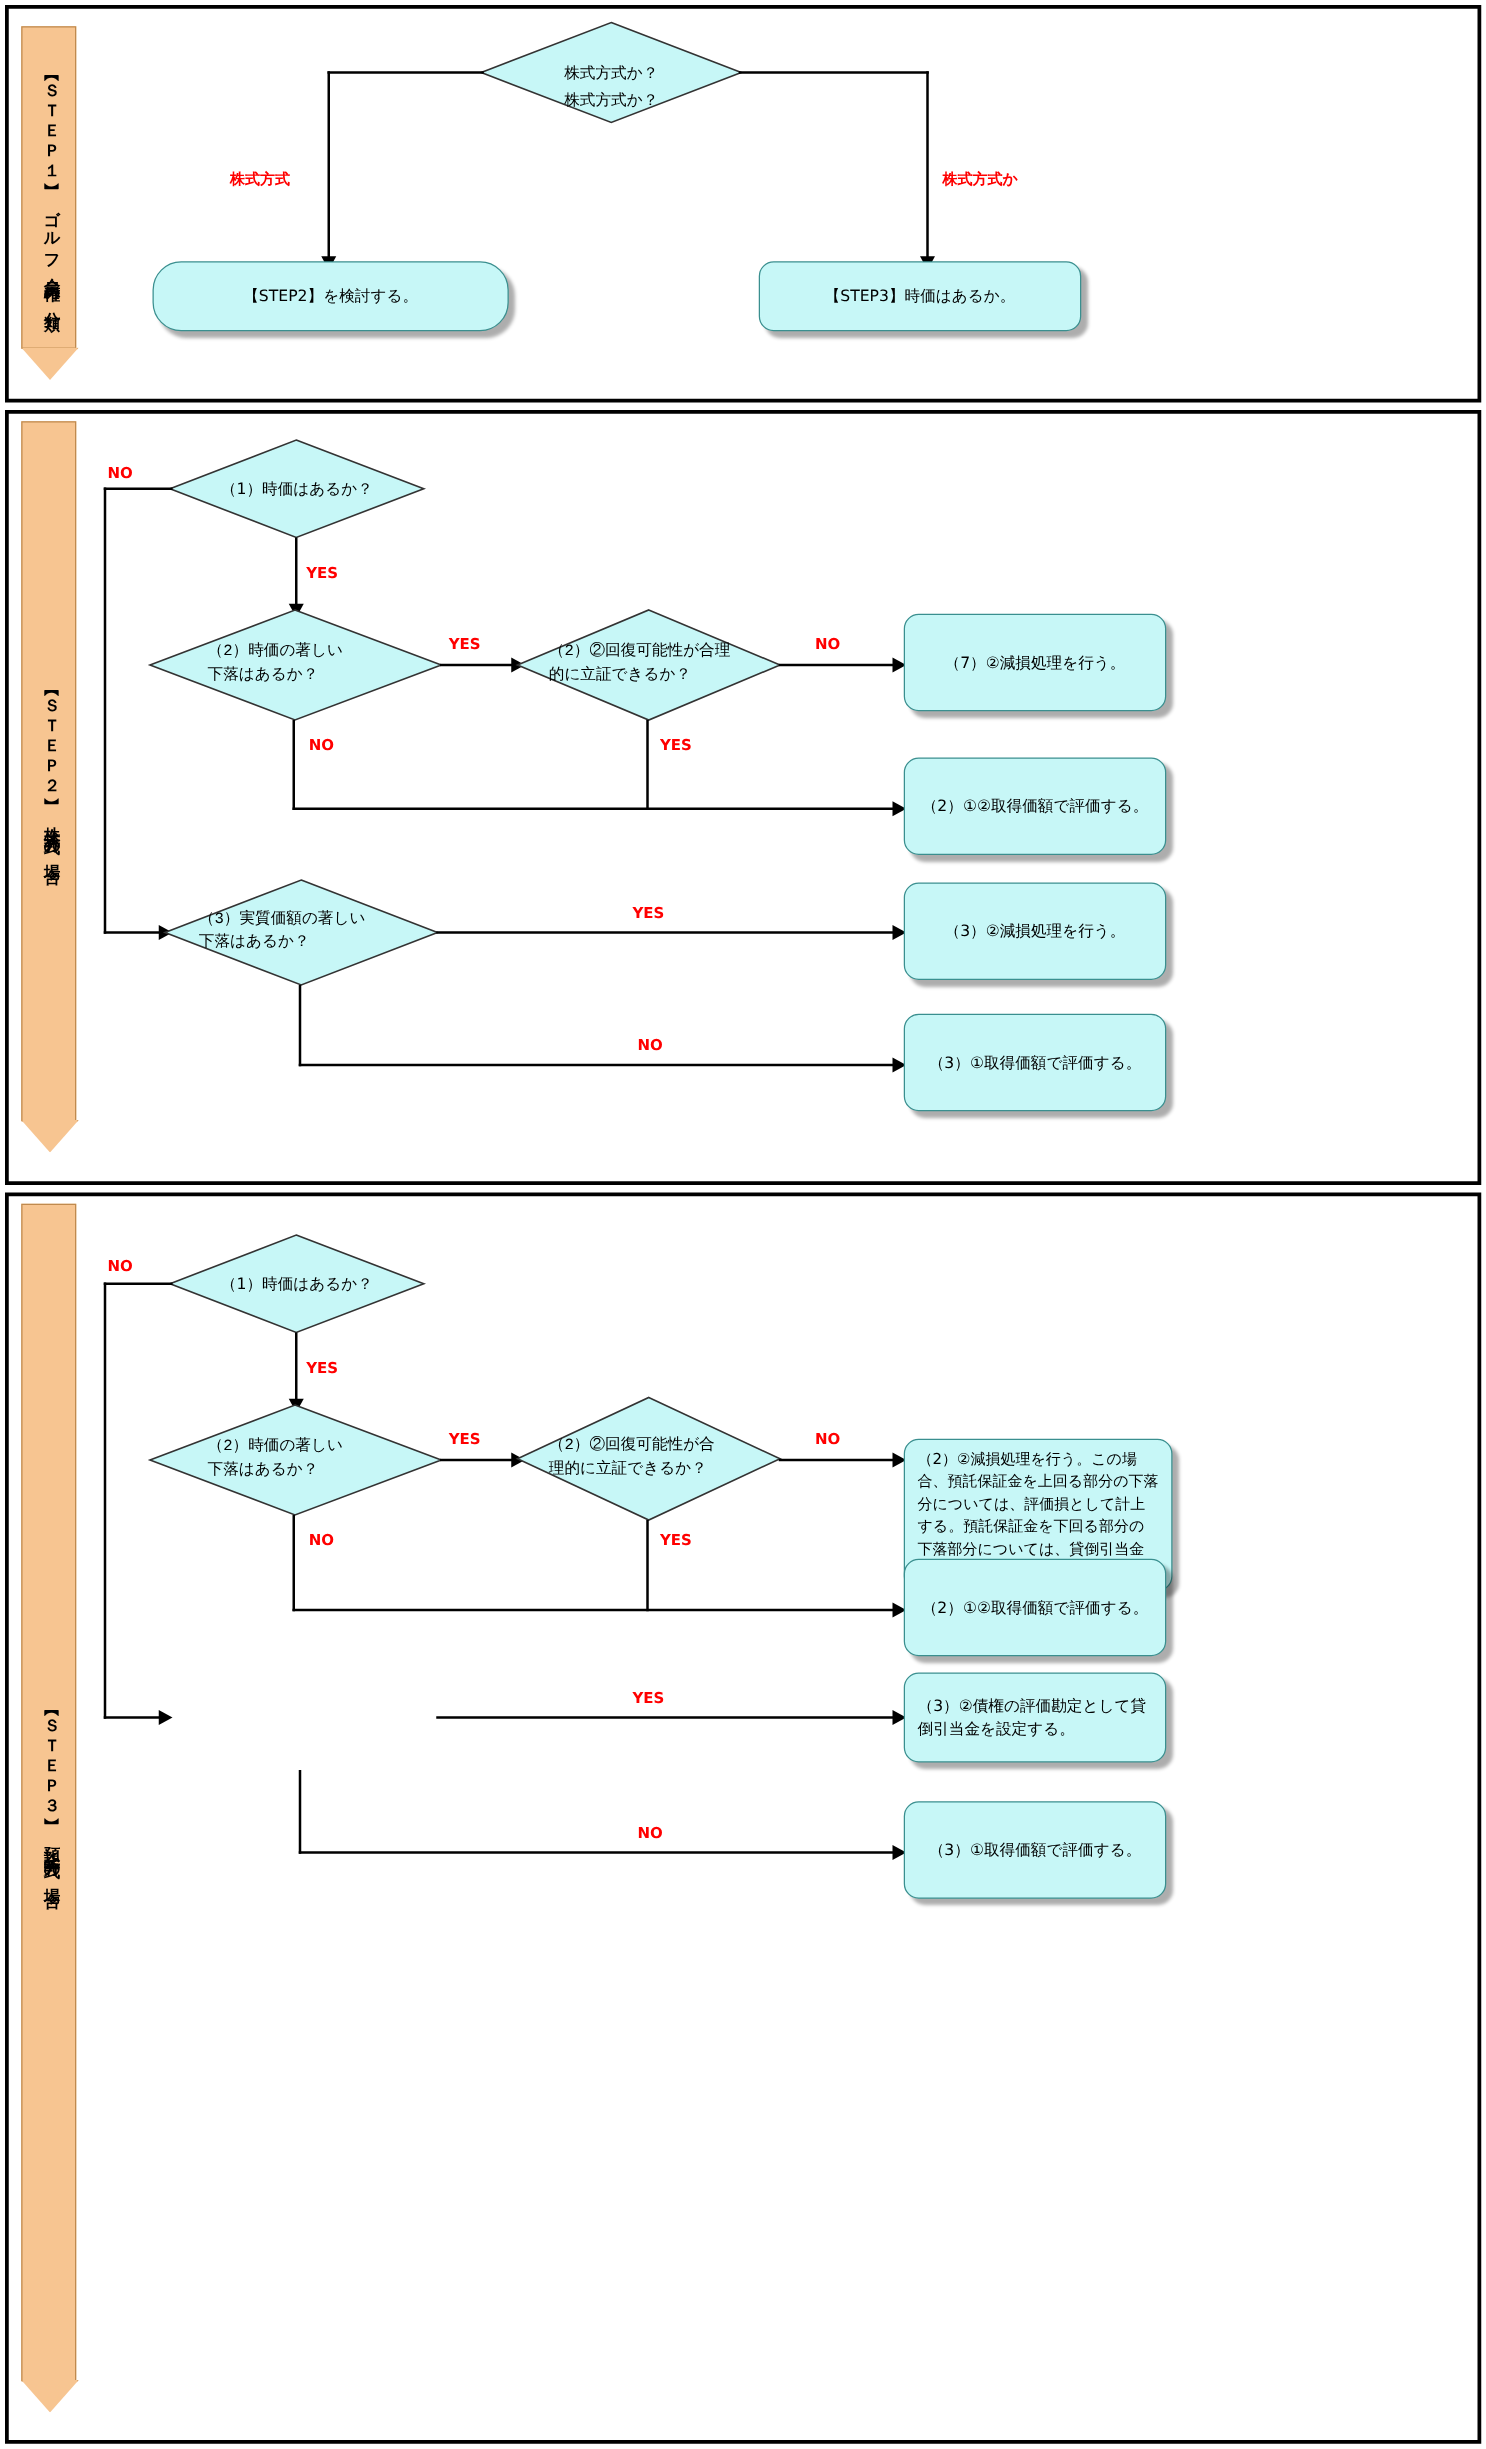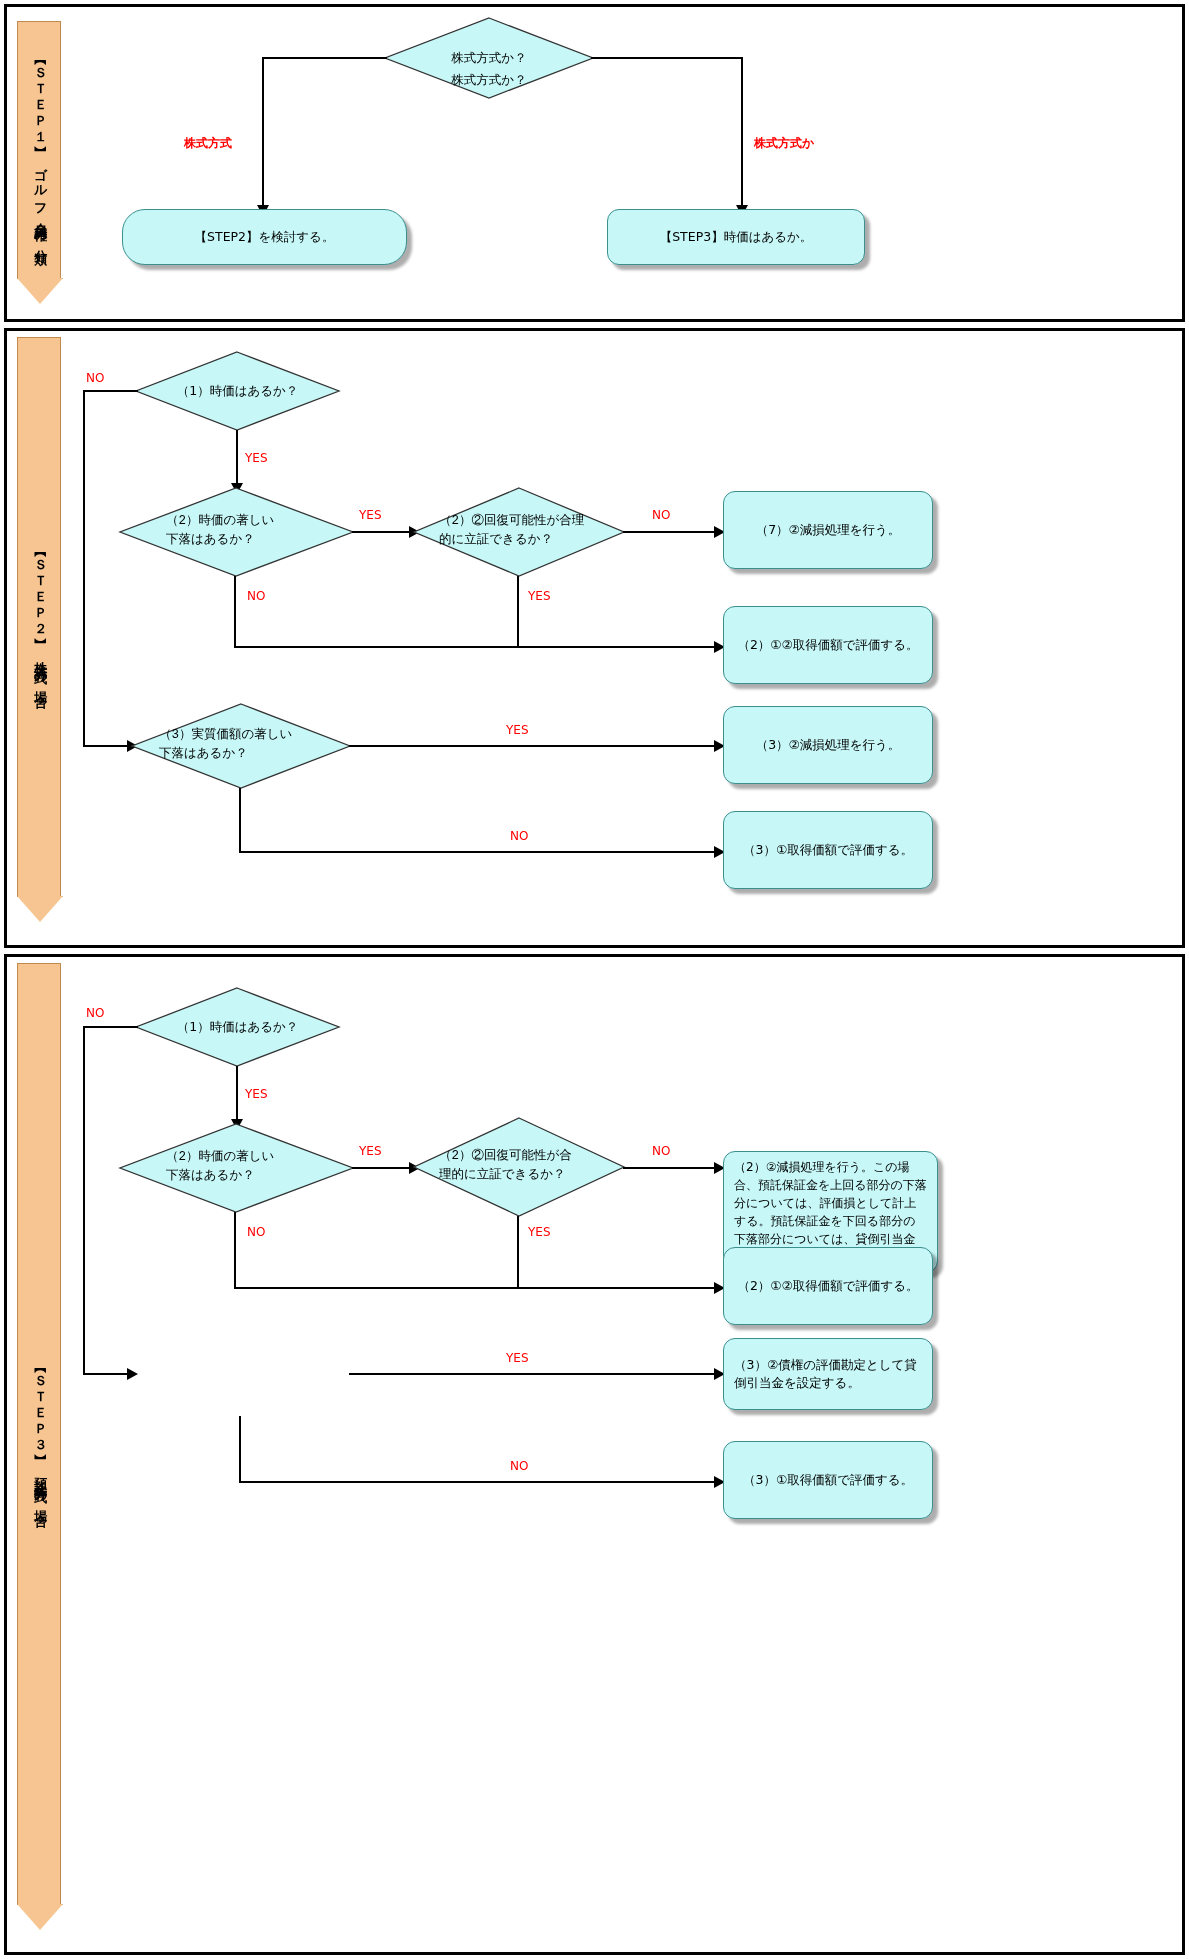--- a/index.html
+++ b/index.html
@@ -37,21 +37,21 @@
   .dia .dtext.lft{justify-content:flex-start;text-align:left;font-family:Liberation Mono, monospace;}
 
   
   .ln{position:absolute;background:#000;}
   .hl{height:2px;}
   .vl{width:2px;}
   .arr{position:absolute;width:0;height:0;}
   .arr.down{border-left:6px solid transparent;border-right:6px solid transparent;border-top:11px solid #000;}
   .arr.right{border-top:6px solid transparent;border-bottom:6px solid transparent;border-left:11px solid #000;}
 
-  .lbl{position:absolute;font-size:12px;font-weight:normal;color:#ff0000;white-space:nowrap;}
+  .lbl{position:absolute;font-size:12px;font-weight:bold;color:#ff0000;white-space:nowrap;}
   .lbl.jp{font-weight:bold;}
 </style>
 </head>
 <body>
 
 <div id="page">
 
   <div class="panel" id="panel1">
 
     <div class="banner" style="top:14px;height:258px;">

